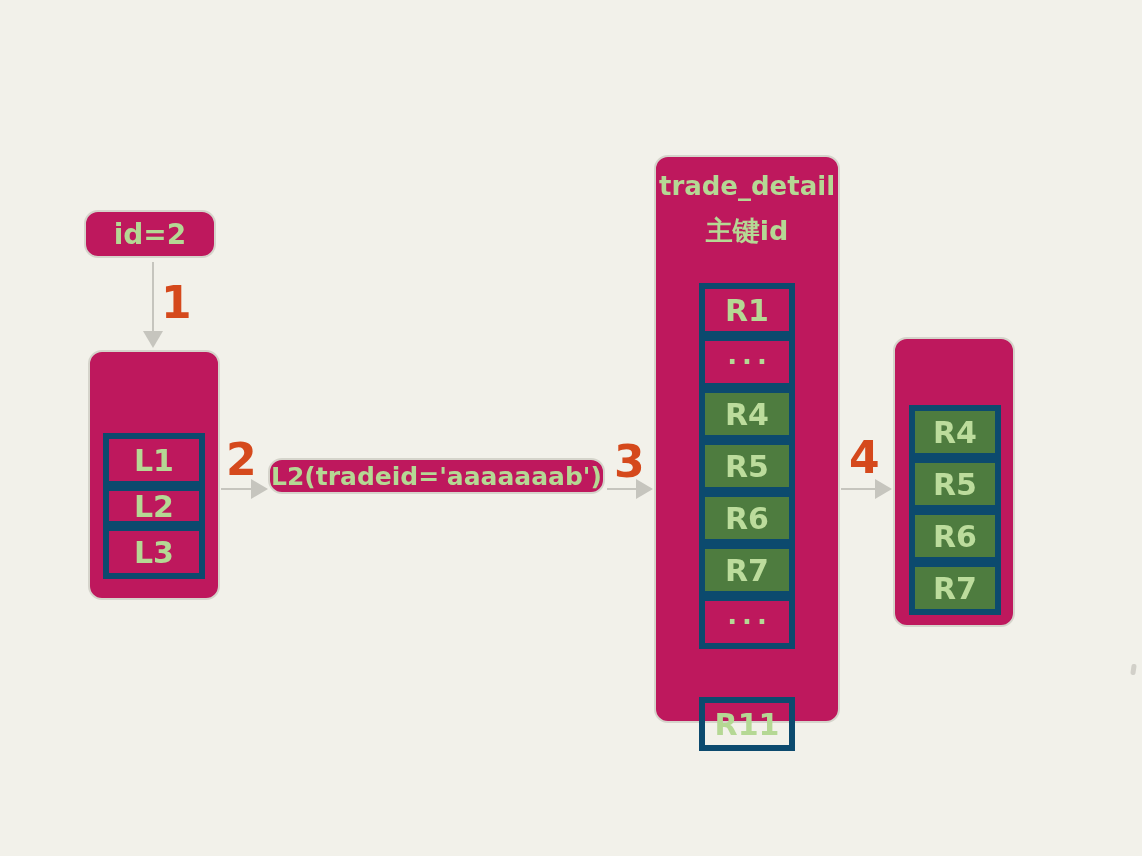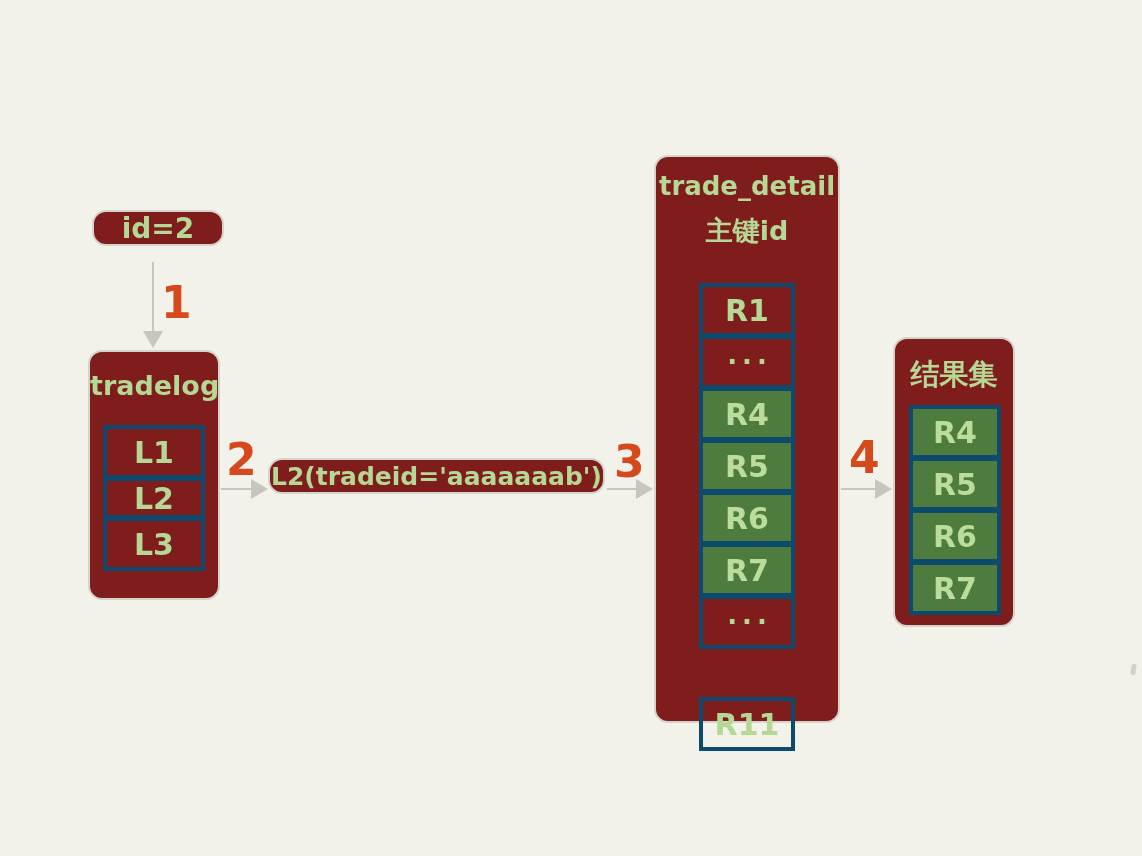--- a/index.html
+++ b/index.html
@@ -12,21 +12,21 @@
     width:1142px;height:856px;
     background:#f2f1ea;
     overflow:hidden;
   }
   
   .box{
     position:absolute;
     border:2px solid #d5d4cb;
     border-radius:14px;
     box-sizing:border-box;
-    background:#7f1d1d;
+    background:#be185d;
   }
   .green-text{
     color:#b5d894;
     font-weight:700;
   }
   .box-title{
     text-align:center;
     color:#b5d894;
     font-weight:700;
   }
@@ -37,21 +37,21 @@
     align-items:center;
     justify-content:center;
   }
   
   .stack{
     position:absolute;
     box-sizing:border-box;
   }
   .cell{
     box-sizing:border-box;
-    border:4px solid #0c4a6e;
+    border:6px solid #0c4a6e;
     margin-top:-2px;
     text-align:left;
     color:#b5d894;
     font-weight:700;
     font-size:30px;
     display:flex;
     align-items:center;
     justify-content:center;
     background:transparent;
   }
@@ -105,31 +105,30 @@
     border-radius:2px;
     transform:rotate(8deg);
     opacity:.8;
   }
 </style>
 </head>
 <body>
 
 <div class="canvas">
 
-  <div class="box" style="left:92px;top:210px;width:132px;height:36px;">
+  <div class="box" style="left:84px;top:210px;width:132px;height:48px;">
     <div class="center-label green-text" style="font-size:28px;">id=2</div>
   </div>
 
   <div class="vline" style="left:152px;top:262px;height:72px;"></div>
   <div class="head-down" style="left:143px;top:331px;"></div>
   <div class="step" style="left:161px;top:281px;">1</div>
 
   <div class="box" style="left:88px;top:350px;width:132px;height:250px;">
-    <div class="box-title" style="margin-top:18px;font-size:27px;">tradelog</div>
-    <div class="stack" style="left:13px;top:73px;width:102px;">
+    <div class="stack" style="left:13px;top:81px;width:102px;">
       <div class="cell" style="height:54px;">L1</div>
       <div class="cell" style="height:42px;">L2</div>
       <div class="cell" style="height:54px;">L3</div>
     </div>
   </div>
 
   <div class="hline" style="left:221px;top:488px;width:34px;"></div>
   <div class="head-right" style="left:251px;top:479px;"></div>
   <div class="step" style="left:226px;top:438px;">2</div>
 
@@ -154,21 +153,20 @@
       <div class="cell dots" style="height:54px;">···</div>
       <div class="cell" style="height:54px;margin-top:48px;">R11</div>
     </div>
   </div>
 
   <div class="hline" style="left:841px;top:488px;width:37px;"></div>
   <div class="head-right" style="left:875px;top:479px;"></div>
   <div class="step" style="left:849px;top:436px;">4</div>
 
   <div class="box" style="left:893px;top:337px;width:122px;height:290px;">
-    <div class="box-title" style="margin-top:16px;font-size:29px;">结果集</div>
     <div class="stack" style="left:14px;top:66px;width:92px;">
       <div class="cell hl" style="height:54px;">R4</div>
       <div class="cell hl" style="height:54px;">R5</div>
       <div class="cell hl" style="height:54px;">R6</div>
       <div class="cell hl" style="height:54px;">R7</div>
     </div>
   </div>
 
   <div class="stray"></div>
 

